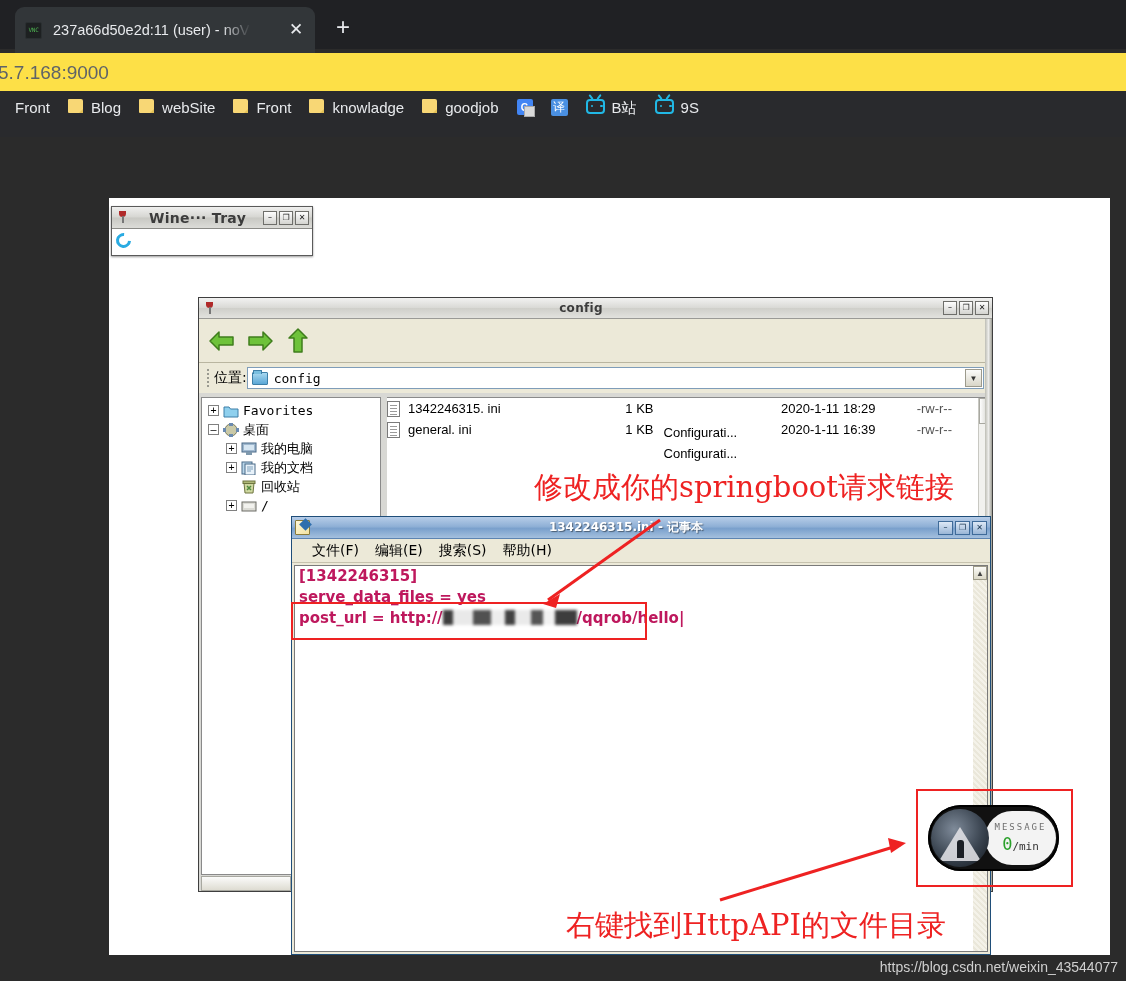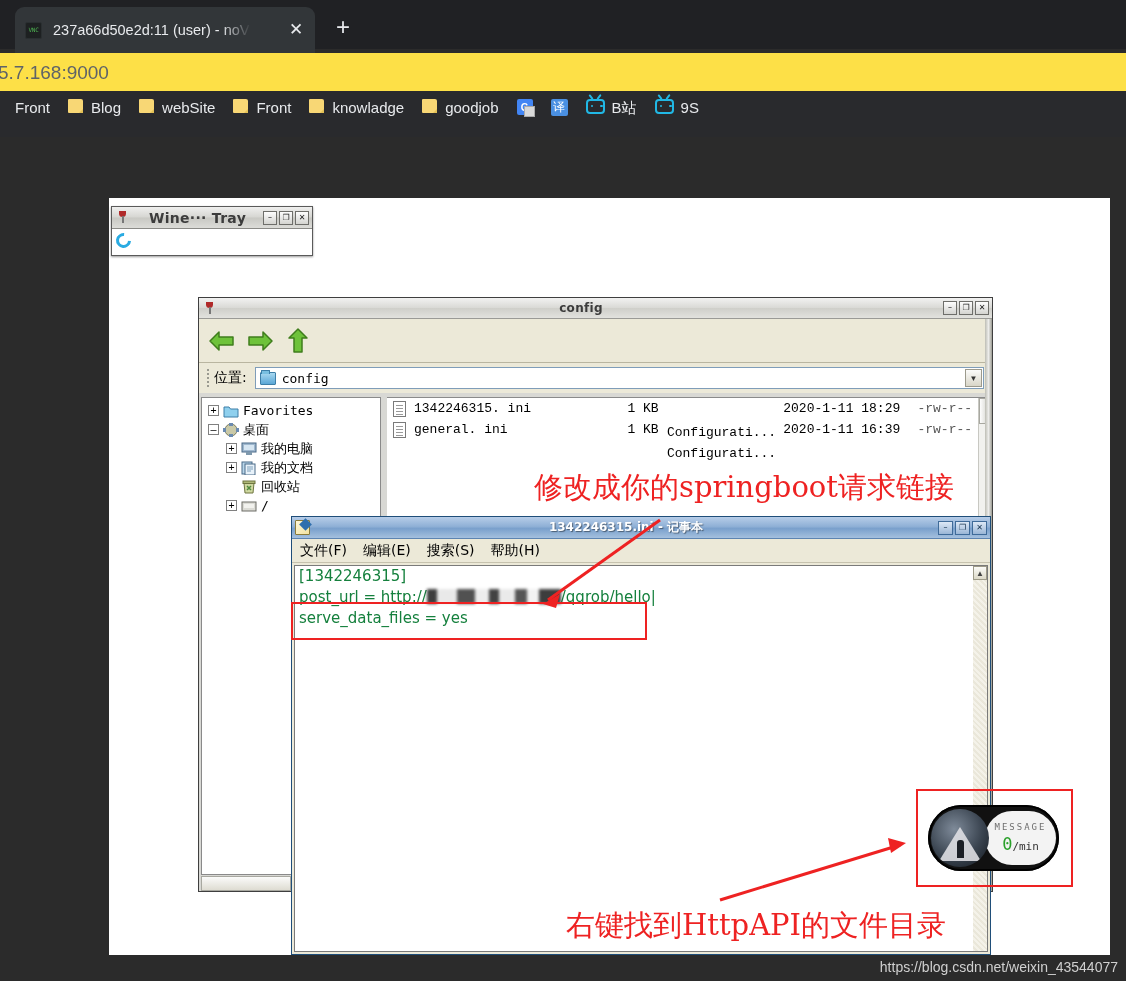--- a/index.html
+++ b/index.html
@@ -147,21 +147,21 @@
   .cfg-toolbar {
     height:44px; background:#ece9d8; border-bottom:1px solid #b9b5a0;
     display:flex; align-items:center; padding-left:8px; gap:8px;
   }
   .navarrow { width:30px; height:30px; position:relative; }
   .navarrow svg { display:block; }
   .cfg-locbar {
     height:30px; background:#ece9d8; display:flex; align-items:center; padding:0 8px;
   }
   .loc-label { font-size:14px; color:#000; font-family:"DejaVu Sans", sans-serif;
-               margin-right:8px; white-space:nowrap; border-left:2px dotted #9a9a90; padding-left:5px; }
+               white-space:nowrap; border-left:2px dotted #9a9a90; padding-left:5px; }
   .loc-combo {
     flex:1; height:22px; background:#fff; border:1px solid #7f9db9;
     display:flex; align-items:center; padding:0 2px; position:relative;
   }
   .ico-folder-blue {
     width:16px; height:13px; margin:0 6px 0 2px; position:relative; flex:0 0 auto;
     background:linear-gradient(to bottom,#a8d8f0,#5ba7d6); border:1px solid #3d7fa8;
     border-radius:1px;
   }
   .ico-folder-blue:before {
@@ -186,22 +186,22 @@
     display:flex; align-items:center; justify-content:center; font-size:10px;
     line-height:9px; color:#000; margin-right:4px; flex:0 0 auto;
     font-family:"DejaVu Sans Mono", monospace;
   }
   .tree-ico { width:16px; height:14px; margin-right:4px; flex:0 0 auto; }
   .cfg-list {
     flex:1; background:#fff; border:1px solid #8a8a8a; border-left:none;
     margin-left:6px; position:relative; overflow:hidden;
   }
   .file-row {
-    display:flex; align-items:center; height:21px; padding-left:6px;
-    font-family:Liberation Mono, monospace; font-size:13px; color:#000;
+    display:flex; align-items:center; height:21px; padding-left:0;
+    font-family:Liberation Sans, sans-serif; font-size:13px; color:#000;
   }
   .file-ico {
     width:13px; height:16px; background:#fff; border:1px solid #7a7a7a;
     margin-right:8px; flex:0 0 auto; position:relative; overflow:hidden;
   }
   .file-ico:after {
     content:""; position:absolute; left:2px; top:3px; right:2px; height:1px;
     background:#9a9a9a; box-shadow:0 3px 0 #9a9a9a, 0 6px 0 #9a9a9a, 0 9px 0 #9a9a9a;
   }
   .col-name { width:236px; }
@@ -247,30 +247,30 @@
   .np-name { flex:1; text-align:center; font-size:12px; font-weight:bold; color:#fff;
              text-shadow:1px 1px 1px rgba(0,0,0,.45); font-family:"DejaVu Sans", sans-serif; }
   .np-btns { display:flex; gap:2px; }
   .npbtn {
     width:15px; height:14px; background:linear-gradient(to bottom,#dce8f6,#9ab6d6);
     border:1px solid #3f6b99; display:flex; align-items:center; justify-content:center;
     font-size:8px; color:#16344f; line-height:1; font-family:"DejaVu Sans", sans-serif;
   }
   .np-menu {
     height:24px; background:#ece9d8; display:flex; align-items:center;
-    padding-left:8px; gap:16px; border-bottom:1px solid #c6c2ae;
+    padding-left:20px; gap:16px; border-bottom:1px solid #c6c2ae;
   }
   .np-menu span { font-size:14px; color:#000; font-family:"DejaVu Sans", sans-serif; }
   .np-body {
     position:absolute; left:2px; top:48px; right:2px; bottom:2px;
     background:#fff; border:1px solid #7a7a7a; overflow:hidden;
   }
   .np-line {
-    font-family:"DejaVu Sans", sans-serif; font-size:15px; font-weight:normal;
-    color:#15803d; padding-left:4px; line-height:21px; white-space:nowrap;
+    font-family:"DejaVu Sans", sans-serif; font-size:15px; font-weight:bold;
+    color:#be185d; padding-left:4px; line-height:21px; white-space:nowrap;
   }
   .np-vscroll {
     position:absolute; right:0; top:0; width:14px; bottom:0;
     background:repeating-linear-gradient(45deg,#f4f2e9,#f4f2e9 2px,#eae7da 2px,#eae7da 4px);
     border-left:1px solid #c0bda e;
   }
   .np-vup {
     width:14px; height:14px; background:linear-gradient(to bottom,#fbfbf7,#dcd9c8);
     border:1px solid #9d9a88; display:flex; align-items:center; justify-content:center;
     font-size:8px; color:#444;
@@ -576,24 +576,24 @@
     </span>
   </div>
   <div class="np-menu">
     <span>文件(F)</span>
     <span>编辑(E)</span>
     <span>搜索(S)</span>
     <span>帮助(H)</span>
   </div>
   <div class="np-body">
     <div class="np-line">[1342246315]</div>
+    <div class="np-line">serve_data_files = yes</div>
     <div class="np-line">
       <span>post_url = http://</span><span class="redact"></span><span>/qqrob/hello</span><span>|</span>
     </div>
-    <div class="np-line">serve_data_files = yes</div>
     <div class="np-vscroll">
       <div class="np-vup">▲</div>
     </div>
   </div>
 </div>
 
 <div class="redbox" id="redbox-url"></div>
 <div class="redbox" id="redbox-widget"></div>
 
 <svg class="arrow" style="left:0;top:0;width:1126px;height:981px">

